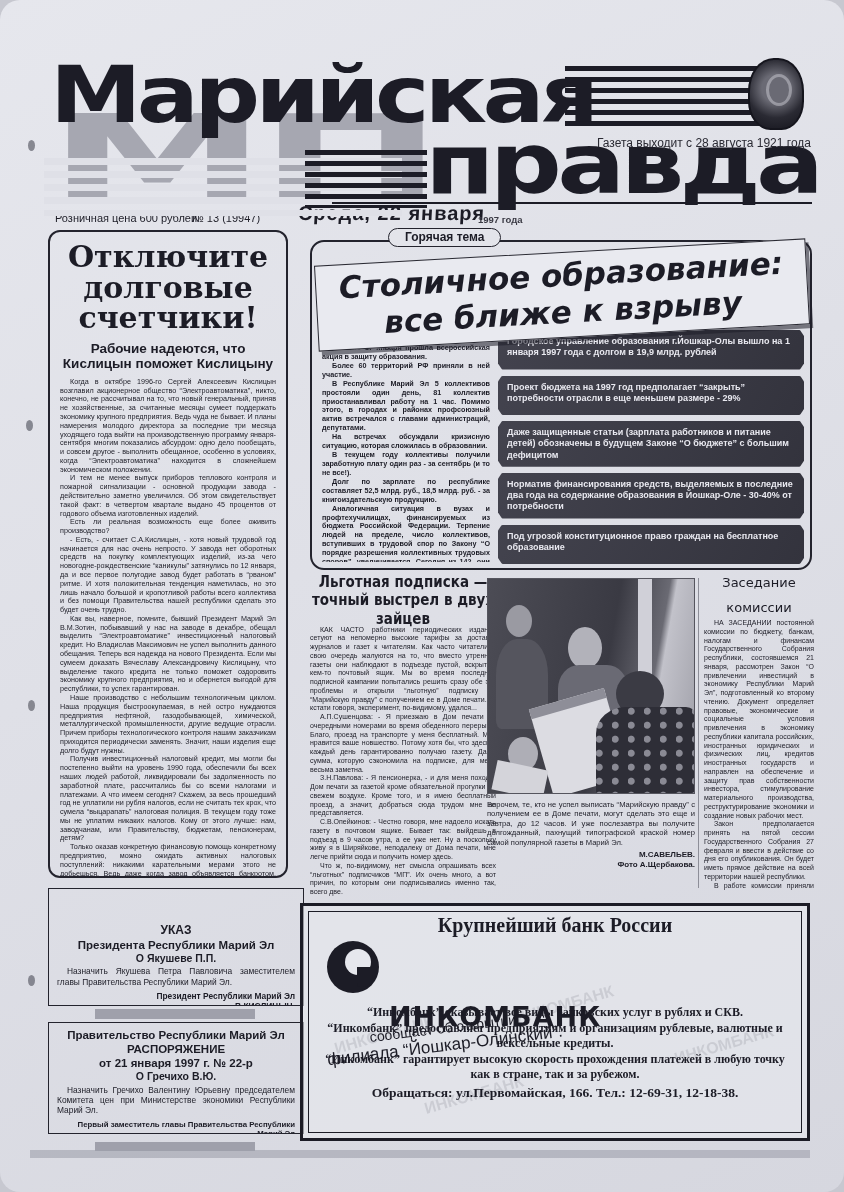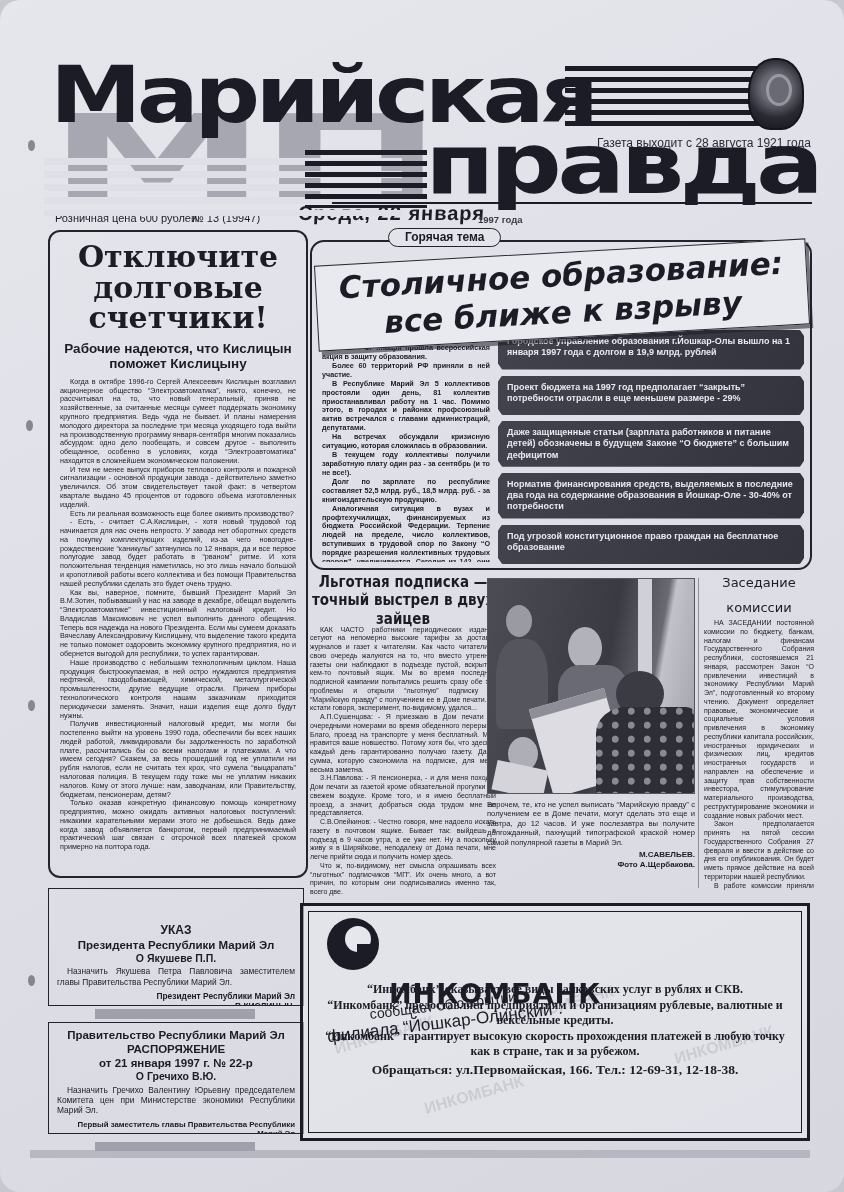--- a/index.html
+++ b/index.html
@@ -32,21 +32,21 @@
   .info-price{left:55px;top:212px;font-size:11px;}
   .info-issue{left:192px;top:212px;font-size:11px;}
   .info-date{left:298px;top:202px;font-size:20px;font-weight:bold;letter-spacing:1px;transform:skewX(-3deg);}
   .info-year{left:478px;top:214px;font-size:9.5px;font-weight:bold;color:#3a3a44;}
 
   
   .hole{width:7px;height:11px;border-radius:50%;background:#6f707b;opacity:.8;}
   .grbar{background:#9fa0ab;}
 
   
-  .art1{left:48px;top:230px;width:260px;height:648px;border:2.5px solid #23232d;border-radius:12px;
+  .art1{left:48px;top:230px;width:240px;height:648px;border:2.5px solid #23232d;border-radius:12px;
     padding:10px 10px 16px 10px;overflow:hidden;}
   .art1 h1{margin:0;text-align:center;font-family:"DejaVu Serif","Liberation Serif",serif;
     font-weight:bold;font-size:30px;line-height:1.02;letter-spacing:0;}
   .art1 h2{margin:7px 0 6px 0;text-align:center;font-size:13.5px;line-height:1.15;font-weight:bold;}
   .body-sm p{margin:0;text-indent:10px;text-align:justify;}
   .art1 .body-sm{font-size:7.2px;line-height:1.22;}
 
   
   .docbox{left:48px;width:256px;border:1.5px solid #23232d;padding:5px 8px;overflow:hidden;font-size:8.4px;line-height:1.22;}
   .docbox .c{text-align:center;font-weight:bold;}
@@ -246,20 +246,21 @@
         <p data-name="commission-paragraph">В работе комиссии приняли участие заместитель Председателя Госсобрания В.Г.Капкаев, министр экономики И.Ф.Васильев.</p>
       </div>
 
   </div>
 
   <div class="abs ad" data-name="bank-advertisement">
     <div class="wm" style="left:30px;top:120px;" data-name="watermark">ИНКОМБАНК</div>
     <div class="wm" style="left:210px;top:90px;" data-name="watermark">ИНКОМБАНК</div>
     <div class="wm" style="left:370px;top:130px;" data-name="watermark">ИНКОМБАНК</div>
     <div class="wm" style="left:120px;top:180px;" data-name="watermark">ИНКОМБАНК</div>
+    <div class="ad-h" data-name="ad-header">Крупнейший банк России</div>
     <div class="ad-row" data-name="ad-brand-row">
       <div class="ad-logo" data-name="incombank-logo-icon"></div>
       <div class="ad-brand" data-name="ad-brand-name">ИНКОМБАНК</div>
       <div class="ad-ann" data-name="ad-announcement">
         <div class="a1" data-name="ad-announce-line1">сообщает об открытии</div>
         <div class="a2" data-name="ad-announce-line2">филиала “Йошкар-Олинский”.</div>
       </div>
     </div>
     <div class="ad-lines" data-name="ad-service-lines">
         <p data-name="ad-service-line">“Инкомбанк” оказывает все виды банковских услуг в рублях и СКВ.</p>

